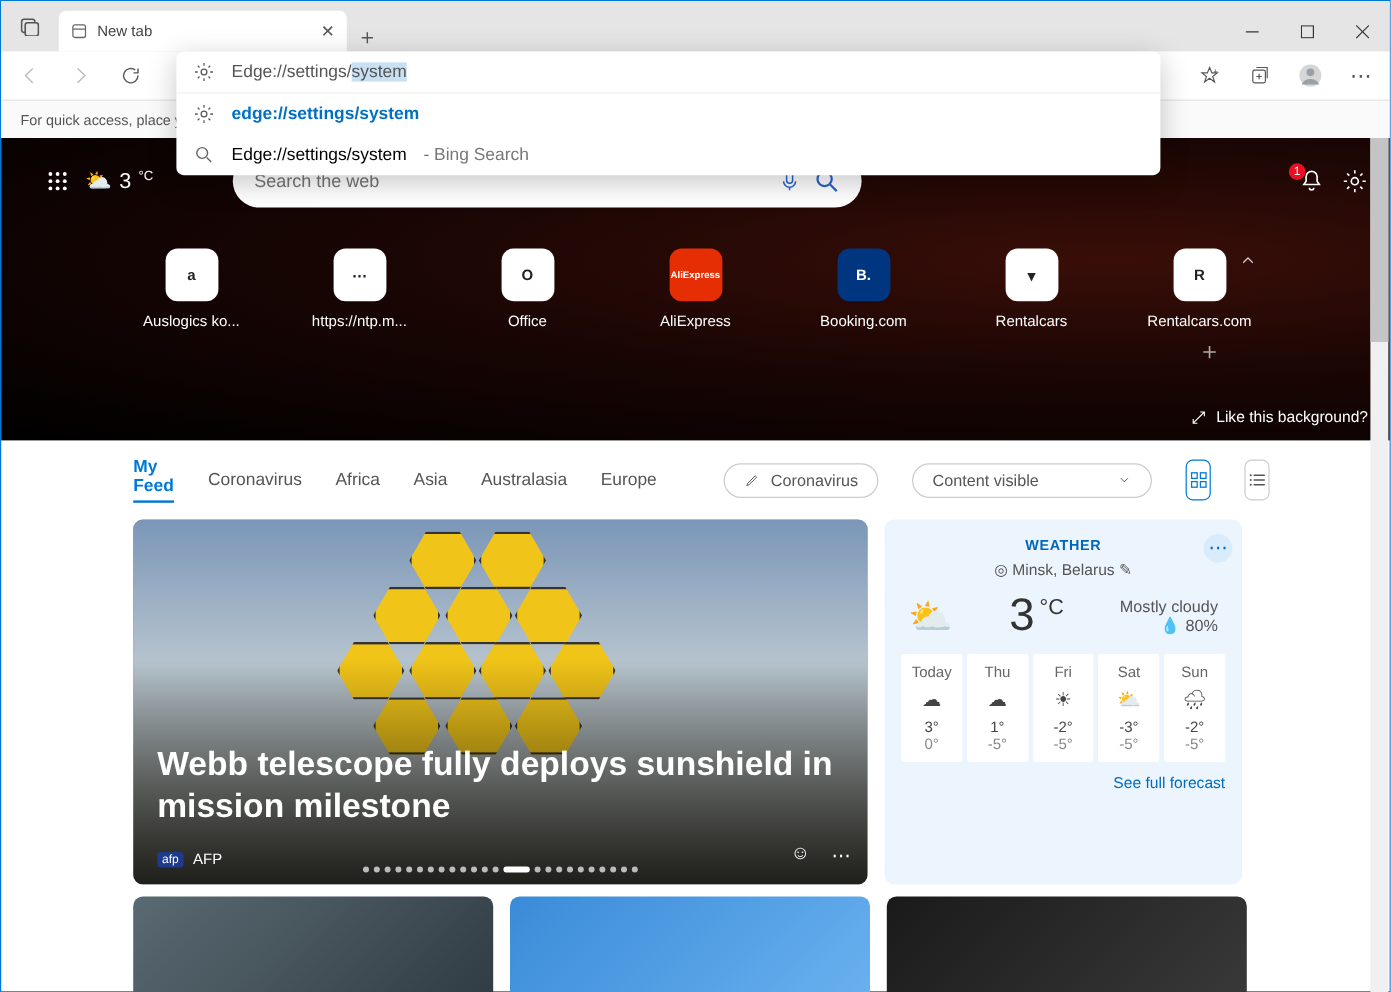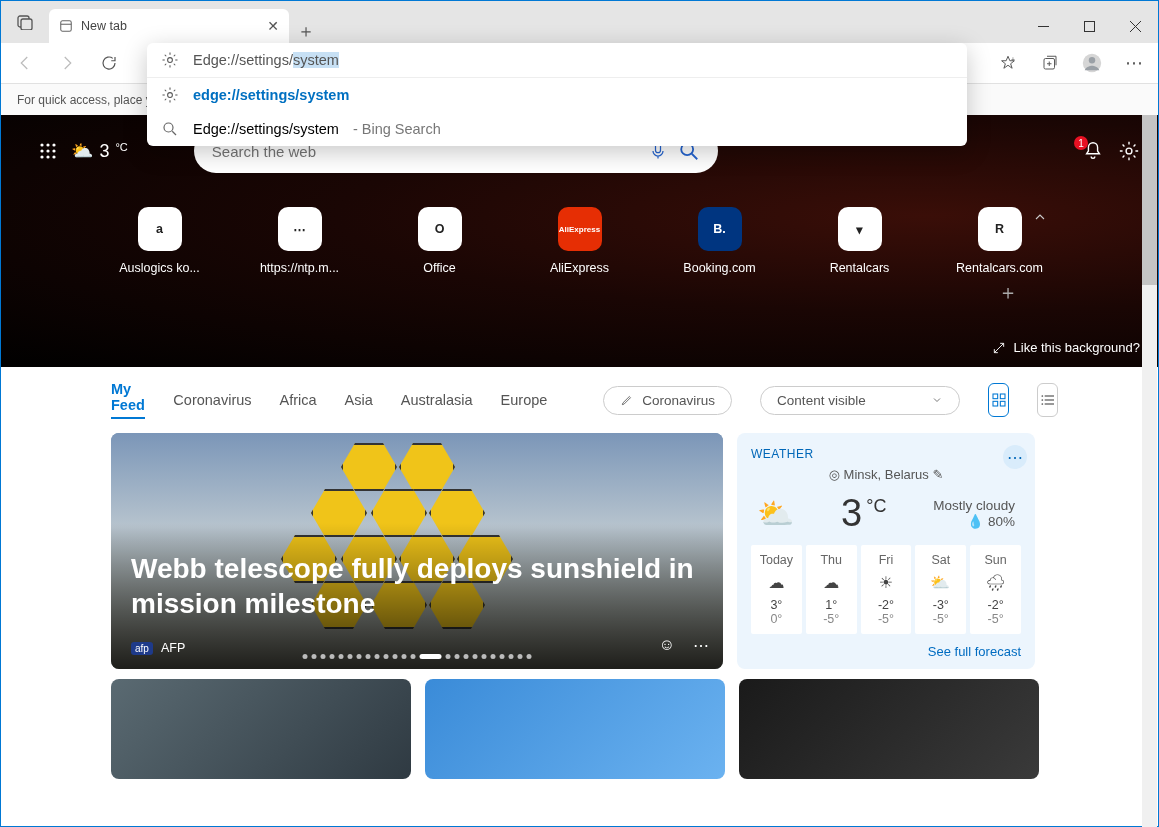--- a/index.html
+++ b/index.html
@@ -41,32 +41,32 @@
 .chev{ position:absolute; right:110px; top:94px; color:#ccc;}
 .addtile{ position:absolute; right:140px; top:164px; color:#aaa; font-size:20px;}
 .feedbar { display:flex; align-items:center; padding:14px 100px 6px 110px; gap:28px; font-size:14.5px; color:#555;}
 .feedbar .tab-link.active{ color:#0078d4; font-weight:600; border-bottom:2px solid #0078d4; padding-bottom:4px;}
 .feedbar .spacer{flex:1;}
 .pill{ border:1px solid #ccc; border-radius:20px; padding:6px 16px; font-size:13.5px; display:flex; align-items:center; gap:8px; color:#555;}
 .pill.wide{ min-width:200px; justify-content:space-between;}
 .iconbtn{ width:34px; height:34px; border:1px solid #ccc; border-radius:6px; display:flex; align-items:center; justify-content:center;}
 .iconbtn.active{ border-color:#0078d4; color:#0078d4;}
 .content{ display:flex; gap:14px; padding:8px 100px 0 110px;}
-.story{ flex:0 0 612px; height:236px; border-radius:8px; position:relative; overflow:hidden; background:linear-gradient(#6a8bb0, #a2b5c8);}
+.story{ flex:0 0 612px; height:304px; border-radius:8px; position:relative; overflow:hidden; background:linear-gradient(#6a8bb0, #a2b5c8);}
 .story-img{ position:absolute; inset:0; background:linear-gradient(180deg,#7b96b8 0%, #b7c4ce 40%, #8a8a7a 100%);}
 .hex{ position:absolute; left:170px; top:10px; width:240px; height:200px;}
 .hexcell{ position:absolute; width:56px; height:48px; background:#f0c419; clip-path: polygon(25% 0,75% 0,100% 50%,75% 100%,25% 100%,0 50%); border:2px solid #333;}
 .story-grad{ position:absolute; inset:auto 0 0 0; height:62%; background:linear-gradient(transparent, rgba(0,0,0,.78));}
 .headline{ position:absolute; left:20px; bottom:48px; right:20px; color:#fff; font-size:28px; font-weight:600; line-height:1.25;}
 .story-meta{ position:absolute; left:20px; bottom:14px; color:#fff; font-size:12.5px; display:flex; align-items:center; gap:8px;}
 .dots{ position:absolute; bottom:10px; left:50%; transform:translateX(-50%); display:flex; gap:4px;}
 .dots span{ width:5px; height:5px; border-radius:50%; background:#bbb;}
 .dots span.on{ width:22px; border-radius:3px; background:#fff;}
 .wcard{ flex:0 0 298px; background:#ecf5fd; border-radius:8px; padding:14px 14px 10px;}
-.wcard h4{ font-size:12px; color:#0067b8; letter-spacing:.5px; font-weight:400;}
+.wcard h4{ font-size:12px; color:#0067b8; letter-spacing:.5px; font-weight:700;text-align:center;}
 .wloc{ text-align:center; font-size:13px; color:#555; margin-top:6px;}
 .wnow{ display:flex; align-items:center; justify-content:space-between; margin:10px 6px;}
 .wnow .big{ font-size:38px; color:#333; display:flex; align-items:flex-start; gap:4px;}
 .wnow .cond{ text-align:right; font-size:13.5px; color:#555;}
 .days{ display:flex; gap:4px; margin-top:6px;}
 .day{ flex:1; background:#fff; border-radius:2px; padding:8px 2px; text-align:center; font-size:12.5px; color:#444;}
 .day .dn{ color:#666;}
 .day .ic{ font-size:16px; margin:6px 0;}
 .forecast-link{ text-align:right; font-size:13px; color:#006cc1; margin-top:10px;}
 .thumbs{ display:flex; gap:14px; padding:10px 100px 0 110px;}

